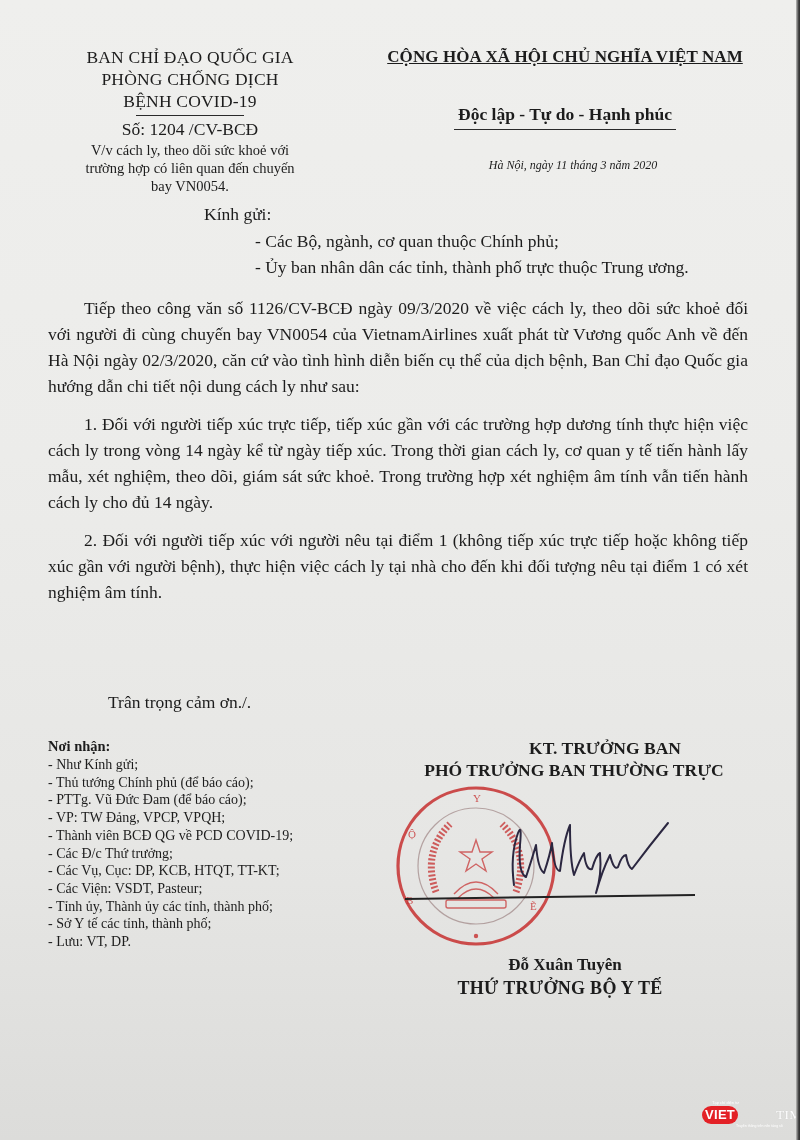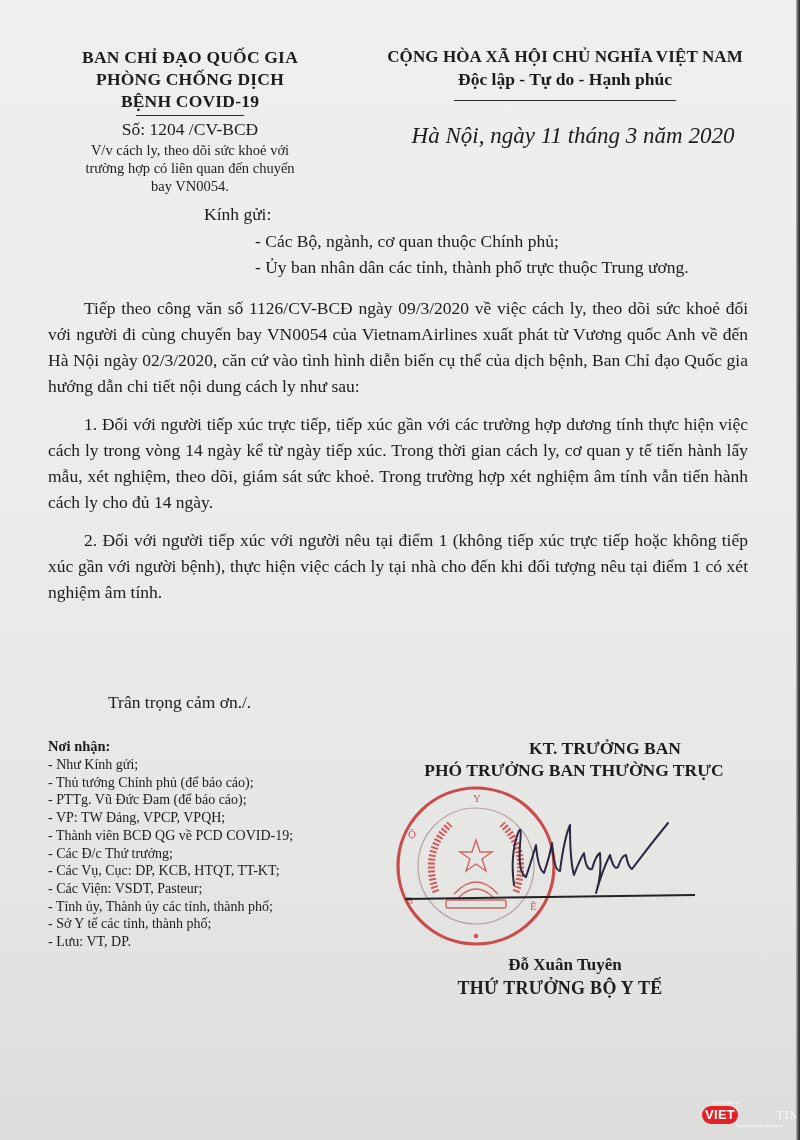--- a/index.html
+++ b/index.html
@@ -31,21 +31,21 @@
     .abs { position: absolute; white-space: nowrap; }
 
     
     .hdr-left {
       position: absolute;
       left: 60px; top: 46px;
       width: 260px;
       text-align: center;
     }
     .hdr-left .org {
-      font-weight: bold;
+      font-weight: normal;
       font-size: 17.5px;
       line-height: 22px;
       letter-spacing: 0.2px;
     }
     .hdr-left .rule {
       width: 108px;
       height: 1px;
       background: #2a2a2a;
       margin: 3px auto 2px;
     }
@@ -65,32 +65,34 @@
       position: absolute;
       left: 345px; top: 46px;
       width: 440px;
       text-align: center;
     }
     .hdr-right .nation {
       font-weight: bold;
       font-size: 17px;
       line-height: 22px;
       letter-spacing: 0.1px;
+      text-decoration: underline;
     }
     .hdr-right .motto {
       font-weight: bold;
       font-size: 17.5px;
       line-height: 22px;
       display: inline-block;
       border-bottom: 1.5px solid #2a2a2a;
-      padding: 0 4px 10px;
+      padding: 0 4px 4px;
+      margin-top: 35px;
     }
     .hdr-right .date {
       font-style: italic;
-      font-size: 23px;
+      font-size: 12px;
       line-height: 22px;
       margin-top: 24px;
       padding-left: 16px;
     }
 
     
     .kinhgui {
       left: 204px; top: 204px;
       font-size: 17.5px;
     }

